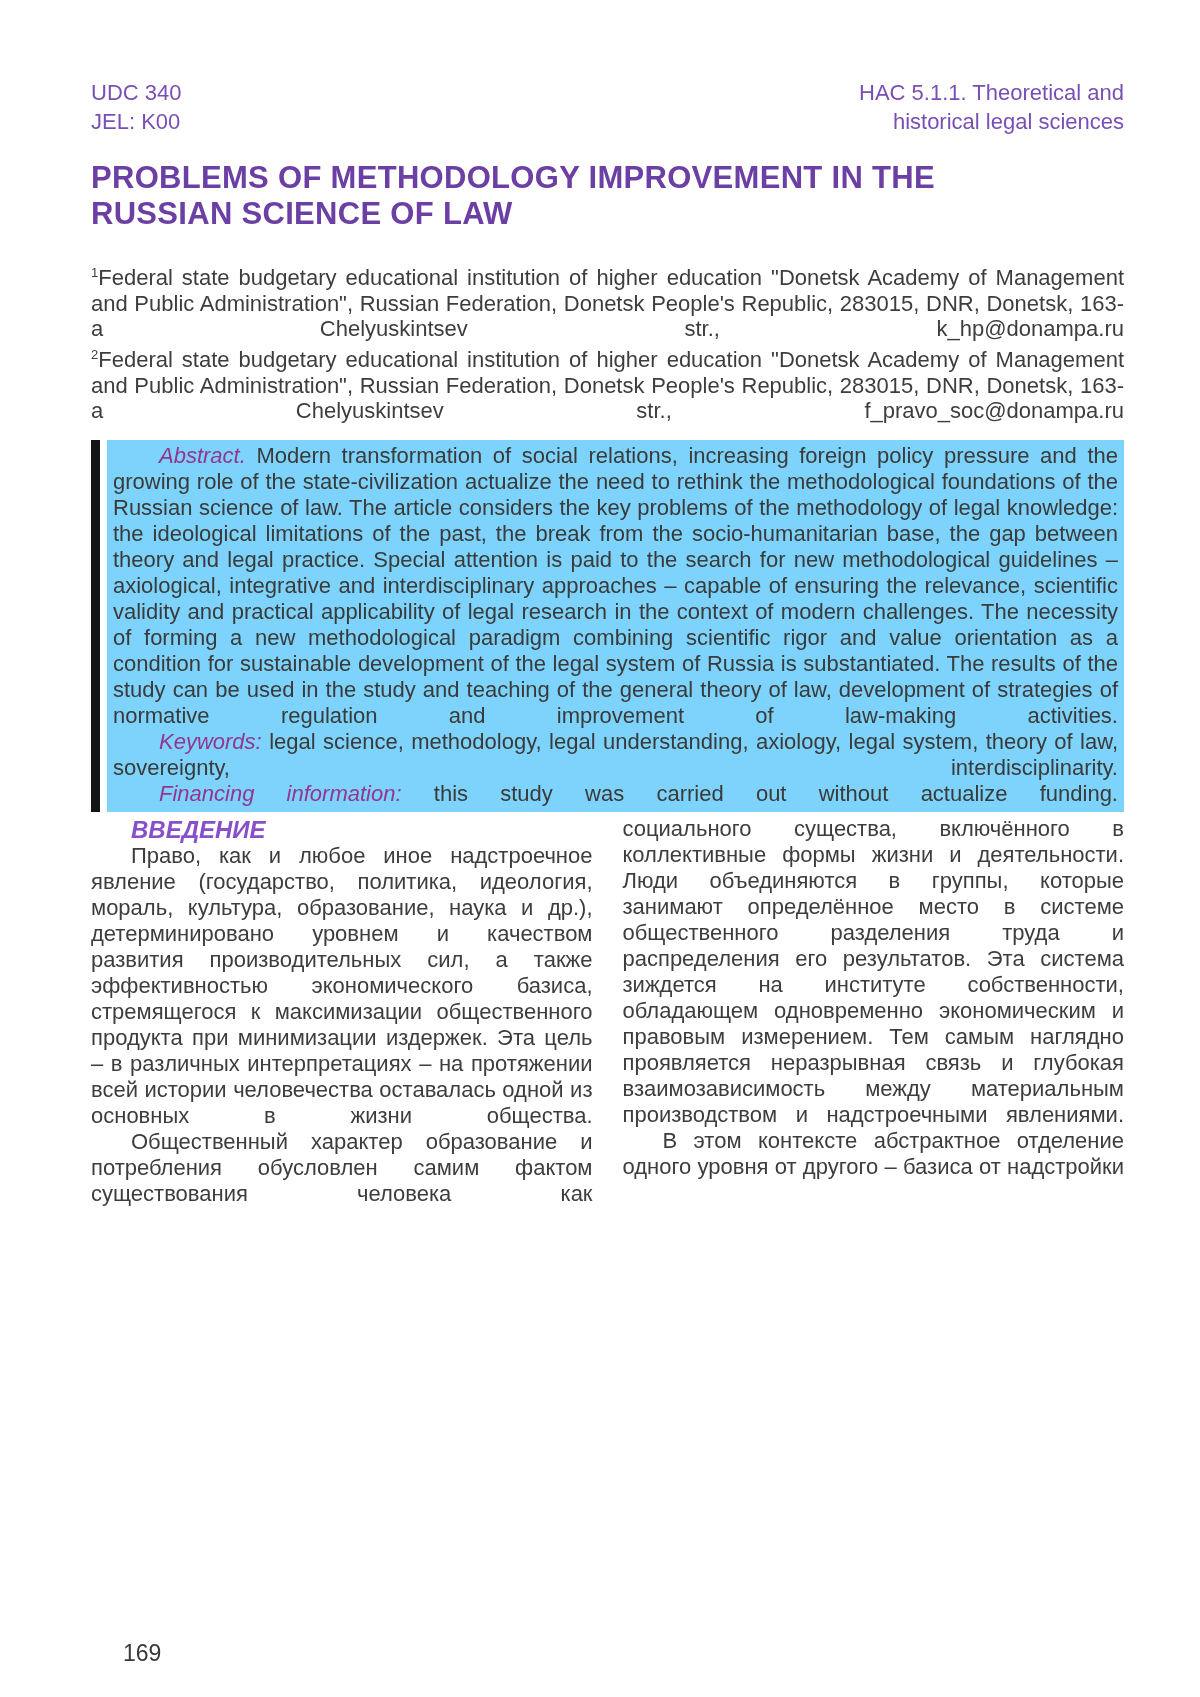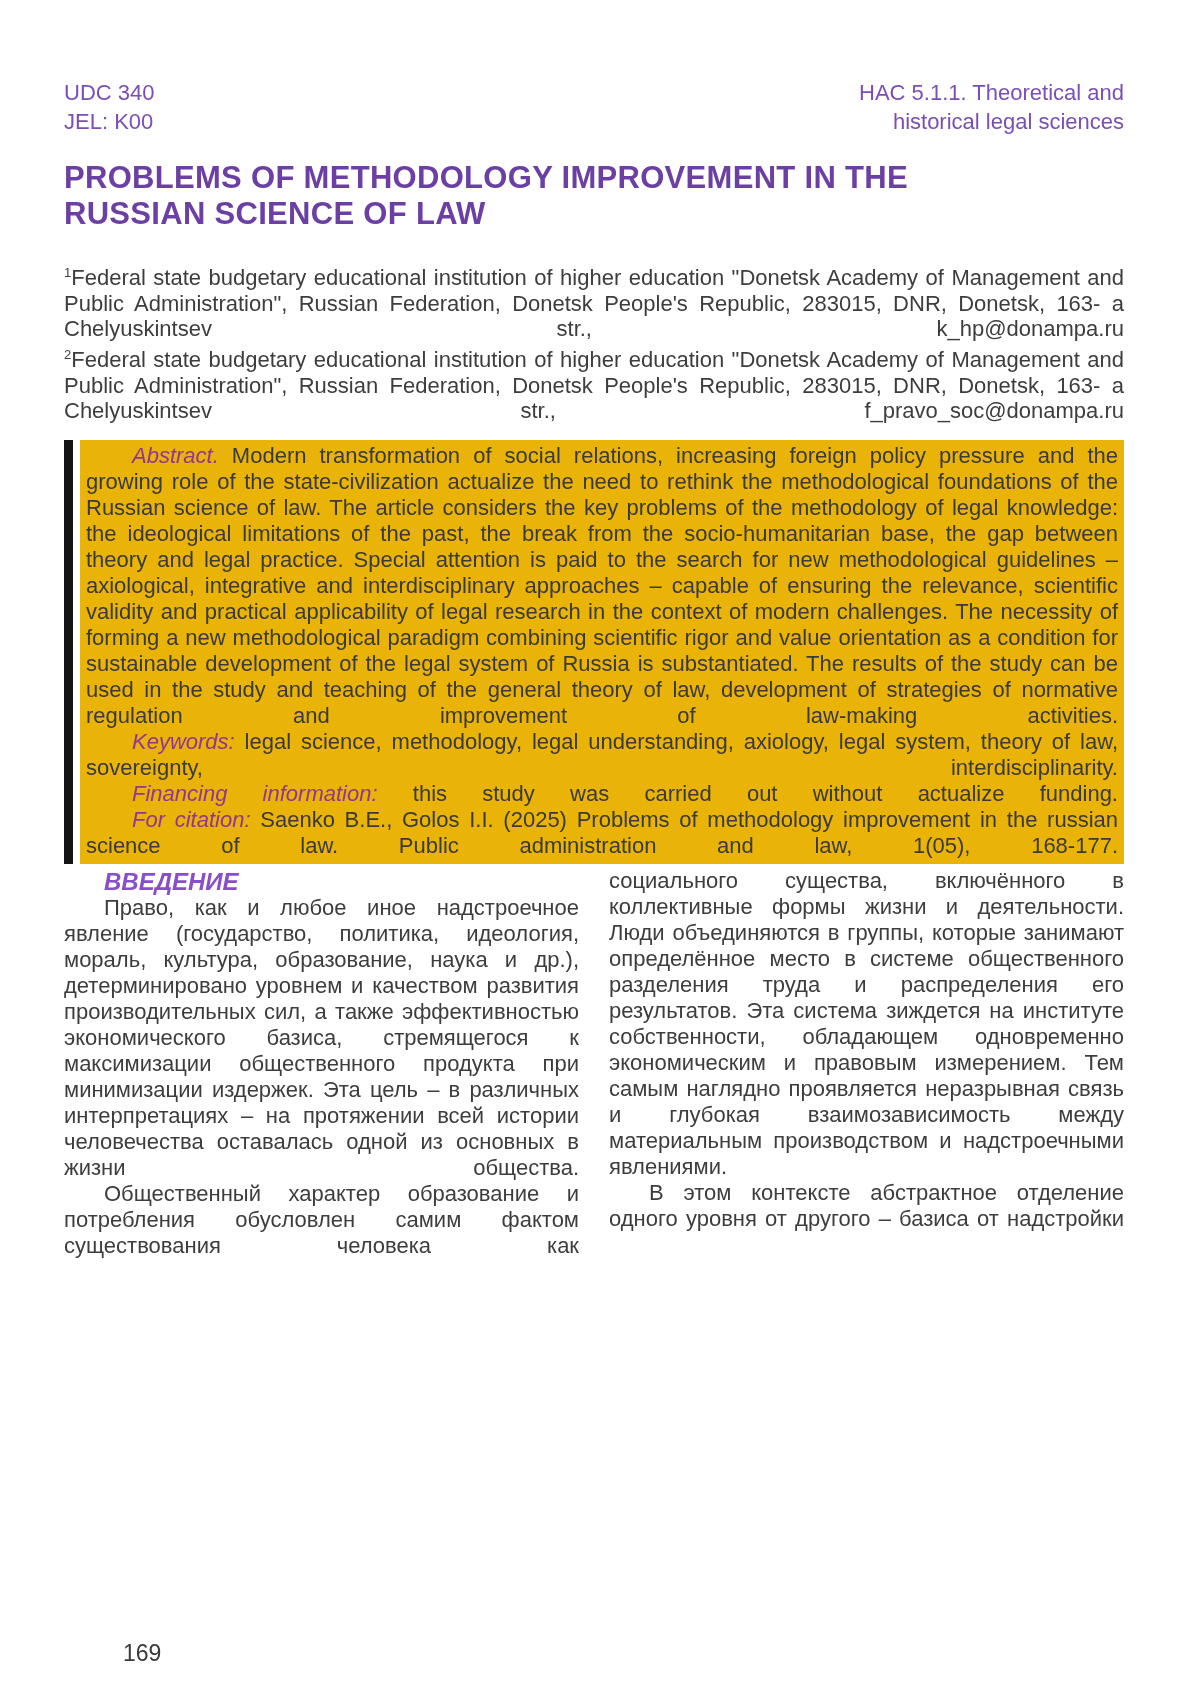--- a/index.html
+++ b/index.html
@@ -10,21 +10,21 @@
   body {
     font-family: "Liberation Sans", "DejaVu Sans", sans-serif;
     color: #3d3d3d;
   }
   .page {
     position: relative;
     width: 1200px;
     height: 1697px;
     background: #ffffff;
     box-sizing: border-box;
-    padding: 78px 76px 0 64px;
+    padding: 78px 76px 0 91px;
     overflow: hidden;
   }
   
   .meta-row {
     display: flex;
     justify-content: space-between;
     align-items: flex-start;
   }
   .meta-left {
     font-size: 22px;
@@ -82,21 +82,21 @@
   }
   .abstract-bar {
     flex: 0 0 9px;
     background: #141414;
   }
   .abstract-gap {
     flex: 0 0 7px;
   }
   .abstract-body {
     flex: 1 1 auto;
-    background: #eab308;
+    background: #7dd3fc;
     padding: 3px 6px 5px 6px;
   }
   .abstract-body p {
     margin: 0;
     font-size: 22px;
     line-height: 26px;
     color: #3a3a3a;
     text-align: justify;
     text-align-last: justify;
     text-indent: 46px;
@@ -166,21 +166,20 @@
     <p><sup>2</sup><span>Federal state budgetary educational institution of higher education "Donetsk Academy of Management and Public Administration", Russian Federation, Donetsk People's Republic, 283015, DNR, Donetsk, 163- a Chelyuskintsev str., f_pravo_soc@donampa.ru</span></p>
   </div>
 
   <div class="abstract-wrap">
     <div class="abstract-bar"></div>
     <div class="abstract-gap"></div>
     <div class="abstract-body">
       <p><span class="inline-label">Abstract.</span><span> Modern transformation of social relations, increasing foreign policy pressure and the growing role of the state-civilization actualize the need to rethink the methodological foundations of the Russian science of law. The article considers the key problems of the methodology of legal knowledge: the ideological limitations of the past, the break from the socio-humanitarian base, the gap between theory and legal practice. Special attention is paid to the search for new methodological guidelines – axiological, integrative and interdisciplinary approaches – capable of ensuring the relevance, scientific validity and practical applicability of legal research in the context of modern challenges. The necessity of forming a new methodological paradigm combining scientific rigor and value orientation as a condition for sustainable development of the legal system of Russia is substantiated. The results of the study can be used in the study and teaching of the general theory of law, development of strategies of normative regulation and improvement of law-making activities.</span></p>
       <p><span class="inline-label">Keywords:</span><span> legal science, methodology, legal understanding, axiology, legal system, theory of law, sovereignty, interdisciplinarity.</span></p>
       <p><span class="inline-label">Financing information:</span><span> this study was carried out without actualize funding.</span></p>
-      <p><span class="inline-label">For citation:</span><span> Saenko B.E., Golos I.I. (2025) Problems of methodology improvement in the russian science of law. Public administration and law, 1(05), 168-177.</span></p>
     </div>
   </div>
 
   <div class="columns">
     <div class="col">
       <div class="intro-heading">ВВЕДЕНИЕ</div>
       <p>Право, как и любое иное надстроечное явление (государство, политика, идеология, мораль, культура, образование, наука и др.), детерминировано уровнем и качеством развития производительных сил, а также эффективностью экономического базиса, стремящегося к максимизации общественного продукта при минимизации издержек. Эта цель – в различных интерпретациях – на протяжении всей истории человечества оставалась одной из основных в жизни общества.</p>
       <p>Общественный характер образование и потребления обусловлен самим фактом существования человека как</p>
     </div>
     <div class="col">

